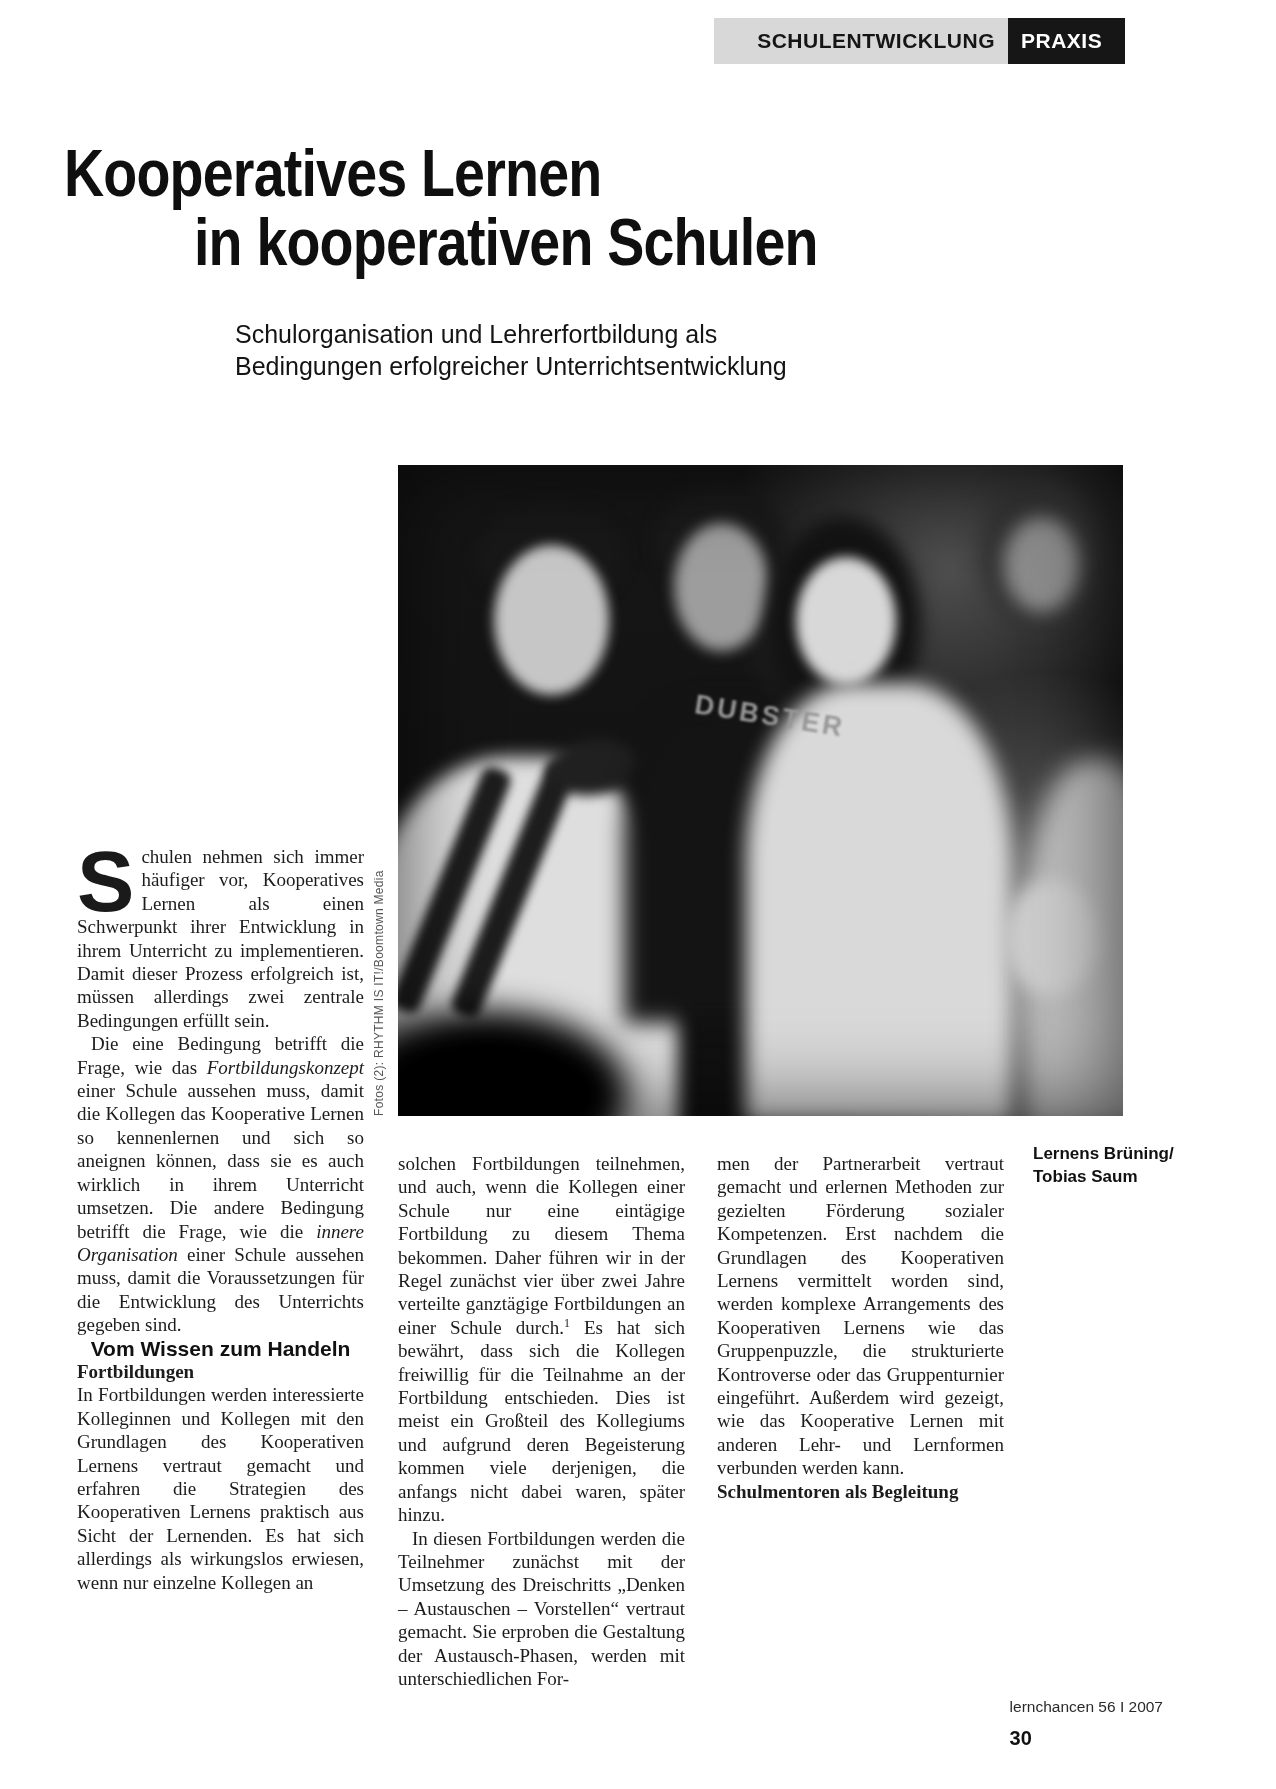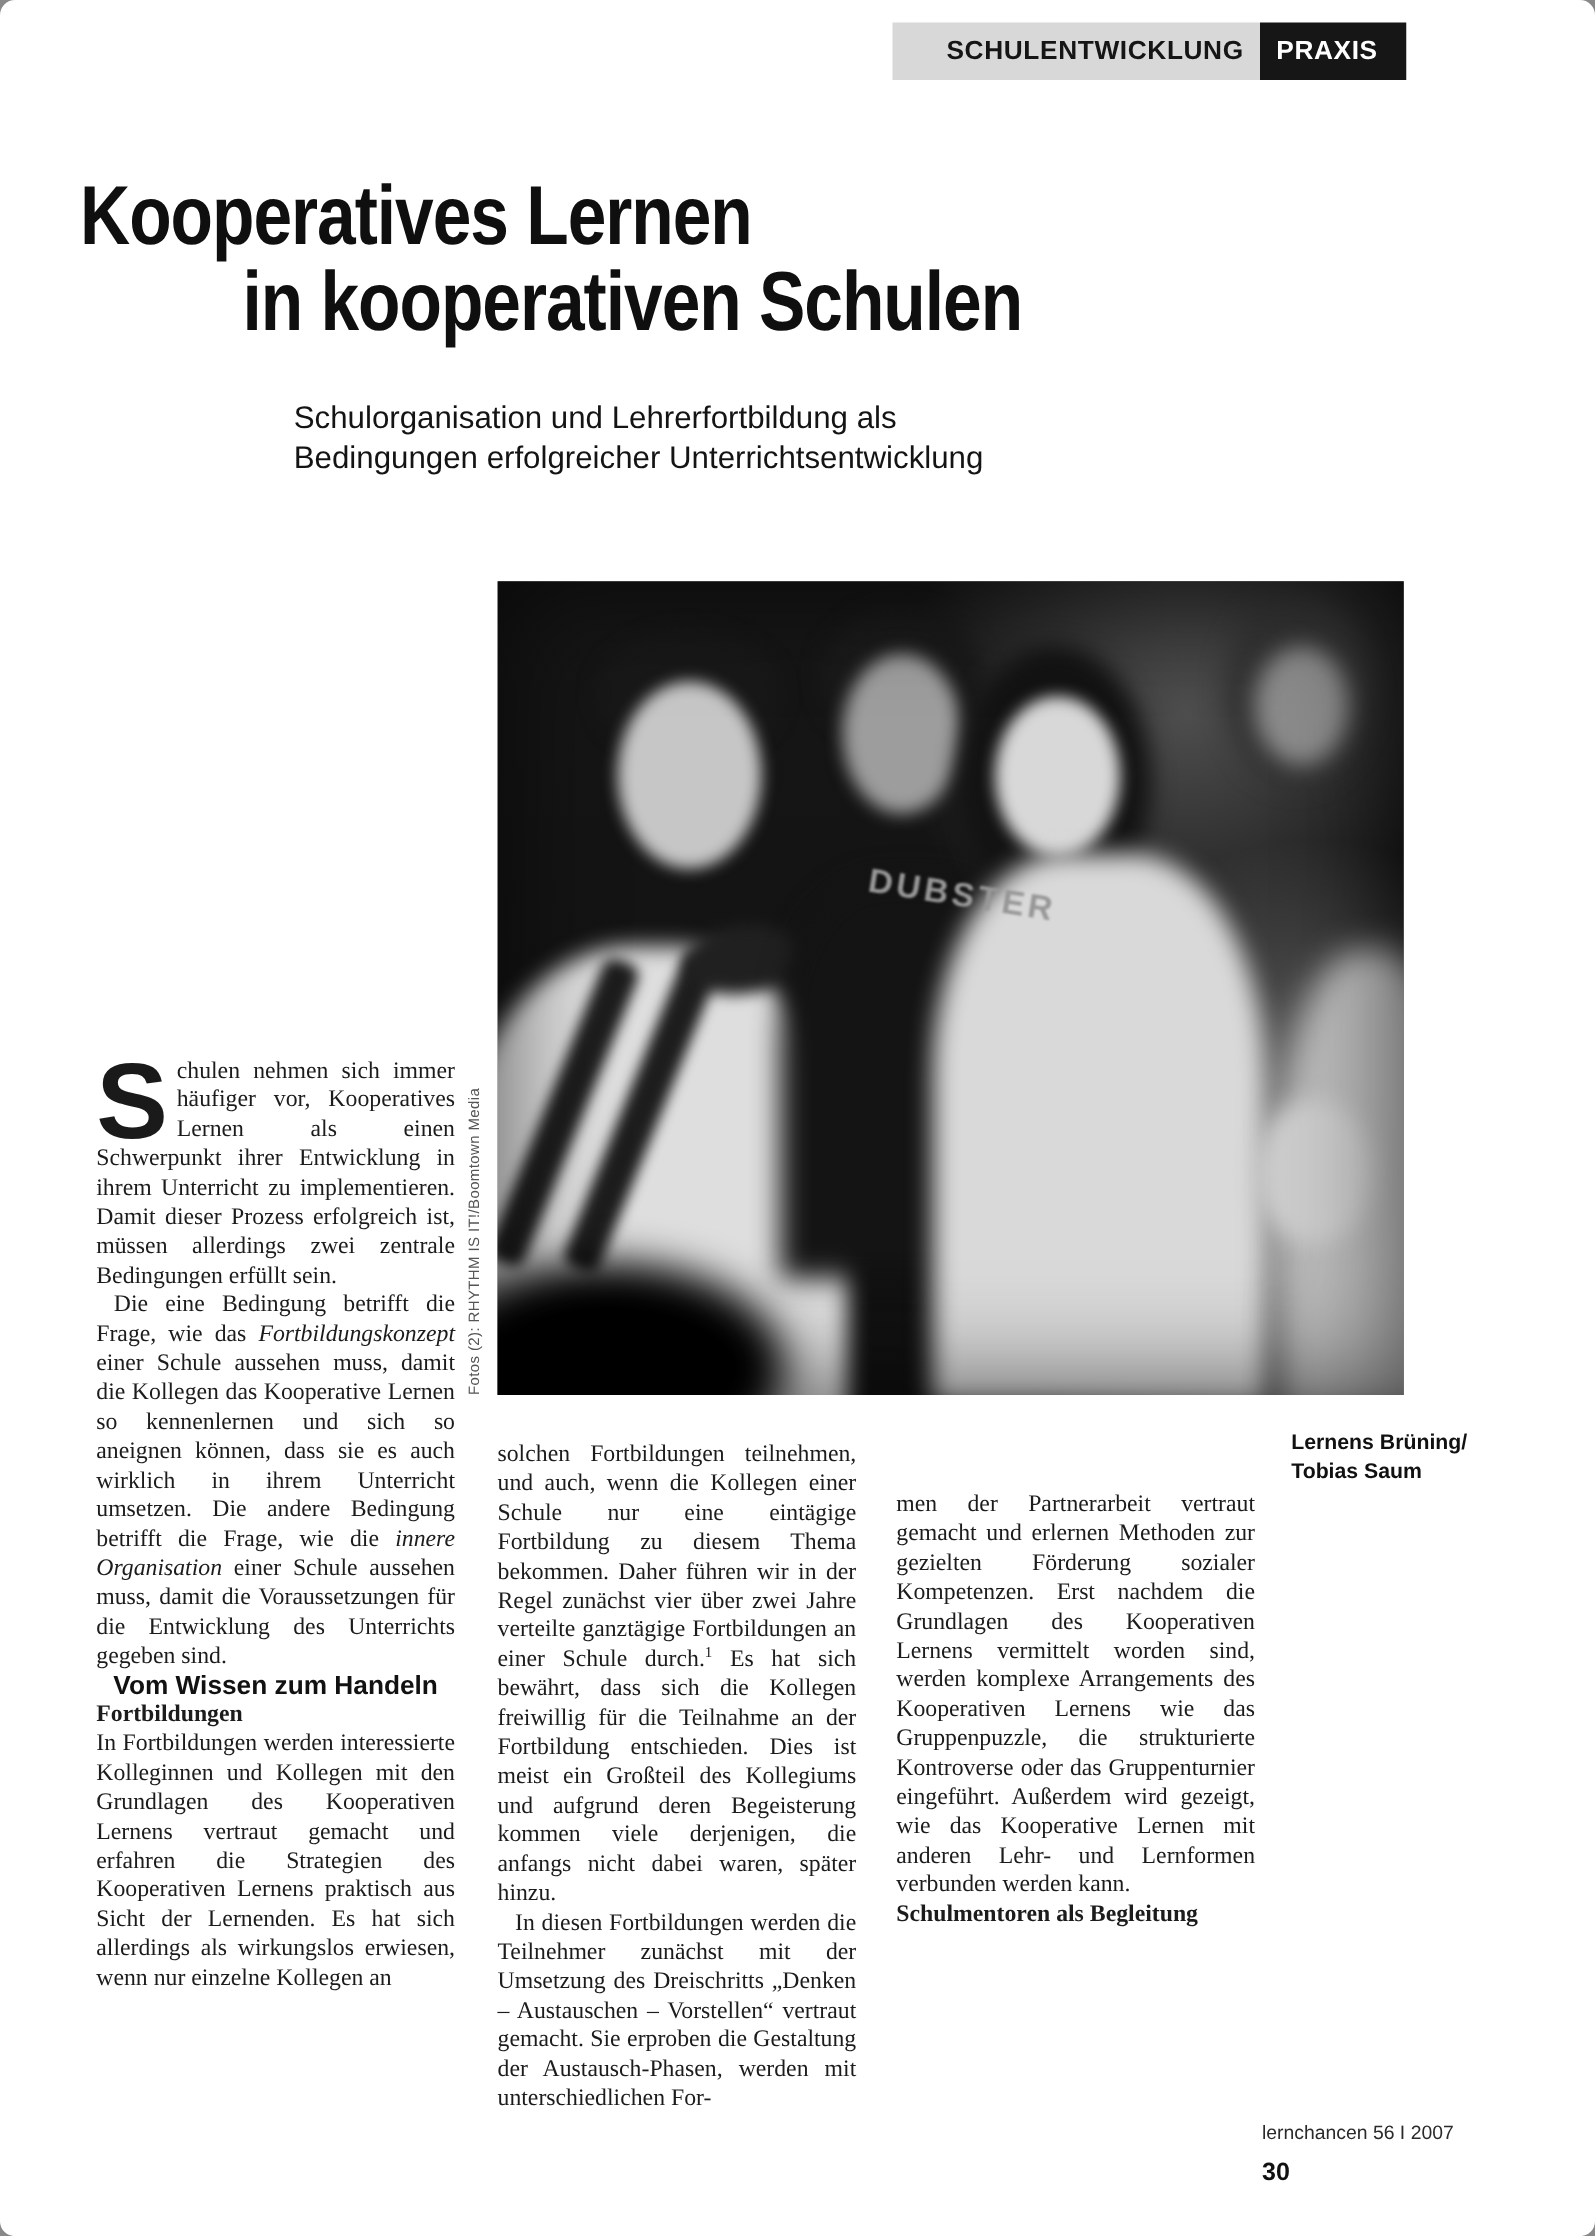--- a/index.html
+++ b/index.html
@@ -1,17 +1,17 @@
 <!DOCTYPE html>
 <html lang="de"><head>
 <meta charset="utf-8">
 <style>
   html,body{margin:0;padding:0;background:#888;}
   .page{position:relative;width:1276px;height:1789px;background:#ffffff;margin:0 auto;overflow:hidden;
-        font-family:"Liberation Serif",serif;color:#1b1b1b;border-radius:12px;}
+        font-family:"Liberation Serif",serif;color:#1b1b1b;}
 
   
   .kicker-gray{position:absolute;left:714px;top:18px;width:294px;height:46px;background:#d8d8d8;
       display:flex;align-items:center;justify-content:flex-end;box-sizing:border-box;padding-right:13px;
       font-family:"Liberation Sans",sans-serif;font-weight:bold;font-size:21px;letter-spacing:.5px;color:#151515;}
   .kicker-black{position:absolute;left:1008px;top:18px;width:117px;height:46px;background:#161616;
       display:flex;align-items:center;box-sizing:border-box;padding-left:13px;
       font-family:"Liberation Sans",sans-serif;font-weight:bold;font-size:21px;letter-spacing:.5px;color:#ffffff;}
 
   
@@ -57,21 +57,21 @@
   
   .credit{position:absolute;left:372px;top:836px;height:280px;writing-mode:vertical-rl;transform:rotate(180deg);
       font-family:"Liberation Sans",sans-serif;font-size:12px;color:#555;letter-spacing:.3px;}
 
   
   .col{position:absolute;width:287px;font-size:19px;line-height:23.4px;text-align:justify;color:#1c1c1c;}
   .col p{margin:0;}
   .col p.indent{text-indent:14px;}
   #col1{left:77px;top:845px;}
   #col2{left:398px;top:1152px;}
-  #col3{left:717px;top:1152px;margin-top:40px;}
+  #col3{left:717px;top:1152px;}
   .dropcap{float:left;font-family:"Liberation Sans",sans-serif;font-weight:bold;font-size:86px;
       line-height:62px;margin:5px 7px 0 0;color:#1a1a1a;}
   .crosshead{font-family:"Liberation Sans",sans-serif;font-weight:bold;font-size:21px;text-align:center;
       margin:37px 0 27px 0;color:#111;}
   .runin{font-weight:bold;margin:0 0 2px 0;text-align:left;}
   .runin2{font-weight:bold;margin:18px 0 2px 0;text-align:left;}
   sup{font-size:12px;line-height:0;}
 
   
   .authors{position:absolute;left:1033px;top:1142px;font-family:"Liberation Sans",sans-serif;

